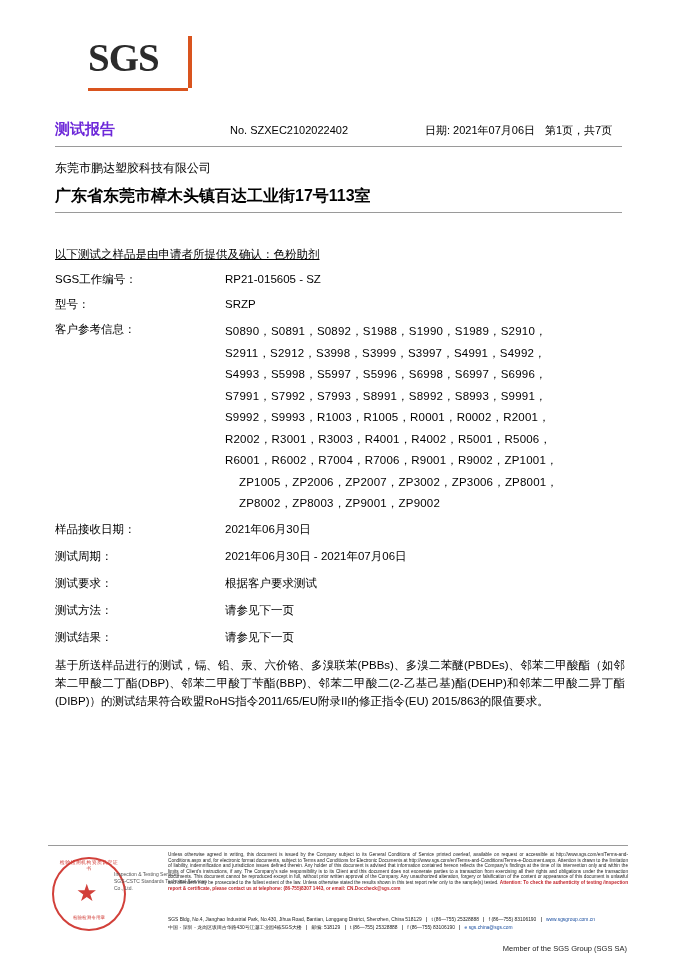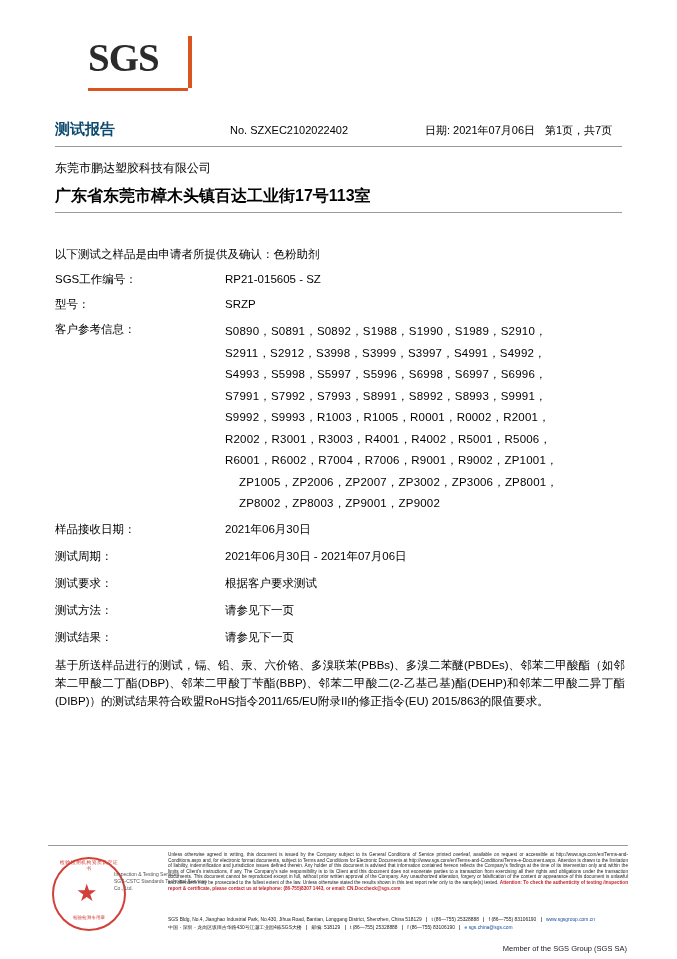--- a/index.html
+++ b/index.html
@@ -61,21 +61,21 @@
     left: 55px;
     top: 120px;
     width: 570px;
     display: flex;
     align-items: baseline;
   }
   .report-title {
     font-family: "DejaVu Sans", sans-serif;
     font-size: 15px;
     font-weight: bold;
-    color: #0c4a6e;
+    color: #6d28d9;
     width: 175px;
   }
   .report-no {
     font-size: 11px;
     width: 195px;
   }
   .report-date {
     font-size: 11px;
     width: 120px;
   }
@@ -114,20 +114,21 @@
     height: 1px;
     background: #9a9a9a;
   }
 
   
   .sample-stmt {
     position: absolute;
     left: 55px;
     top: 247px;
     font-size: 11.5px;
+    text-decoration: underline;
   }
 
   
   .details {
     position: absolute;
     left: 55px;
     top: 271px;
     width: 570px;
     font-size: 11.5px;
   }

